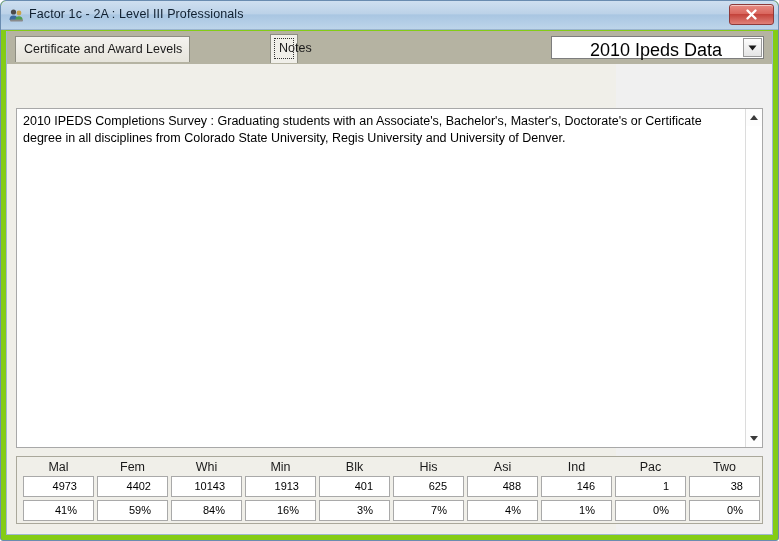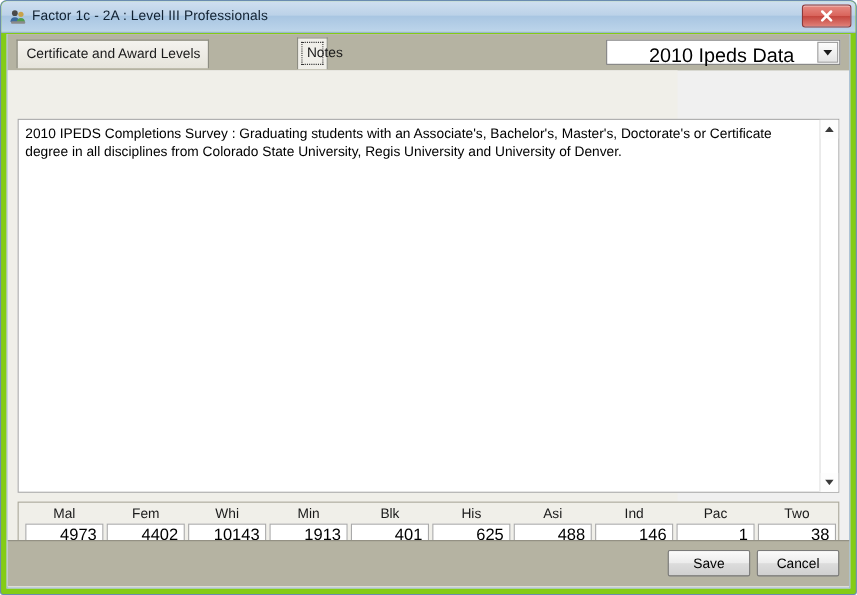--- a/index.html
+++ b/index.html
@@ -191,25 +191,25 @@
     font-size: 12.5px;
     font-weight: normal;
     color: #1a1a1a;
     text-align: center;
     line-height: 15px;
   }
   .stat-cell {
     height: 21px;
     background: #ffffff;
     border: 1px solid #a9a9a9;
-    font-size: 15px;
+    font-size: 11px;
     color: #000;
     text-align: right;
     line-height: 19px;
-    padding-right: 5px;
+    padding-right: 16px;
     overflow: hidden;
   }
   .stat-cell.second { margin-top: 3px; }
 
   
   #buttonbar {
     position: absolute;
     left: 0; bottom: 0;
     width: 765px; height: 42px;
     background: #b5b3a2;
@@ -356,20 +356,16 @@
 
           <div class="stat-col">
             <div class="stat-head">Two</div>
             <div class="stat-cell">38</div>
             <div class="stat-cell second">0%</div>
           </div>
 
         </div>
       </div>
 
-      <div id="buttonbar">
-        <div class="dlg-btn" id="btn-save">Save</div>
-        <div class="dlg-btn" id="btn-cancel">Cancel</div>
-      </div>
 
     </div>
   </div>
 </div>
 
 </body></html>

